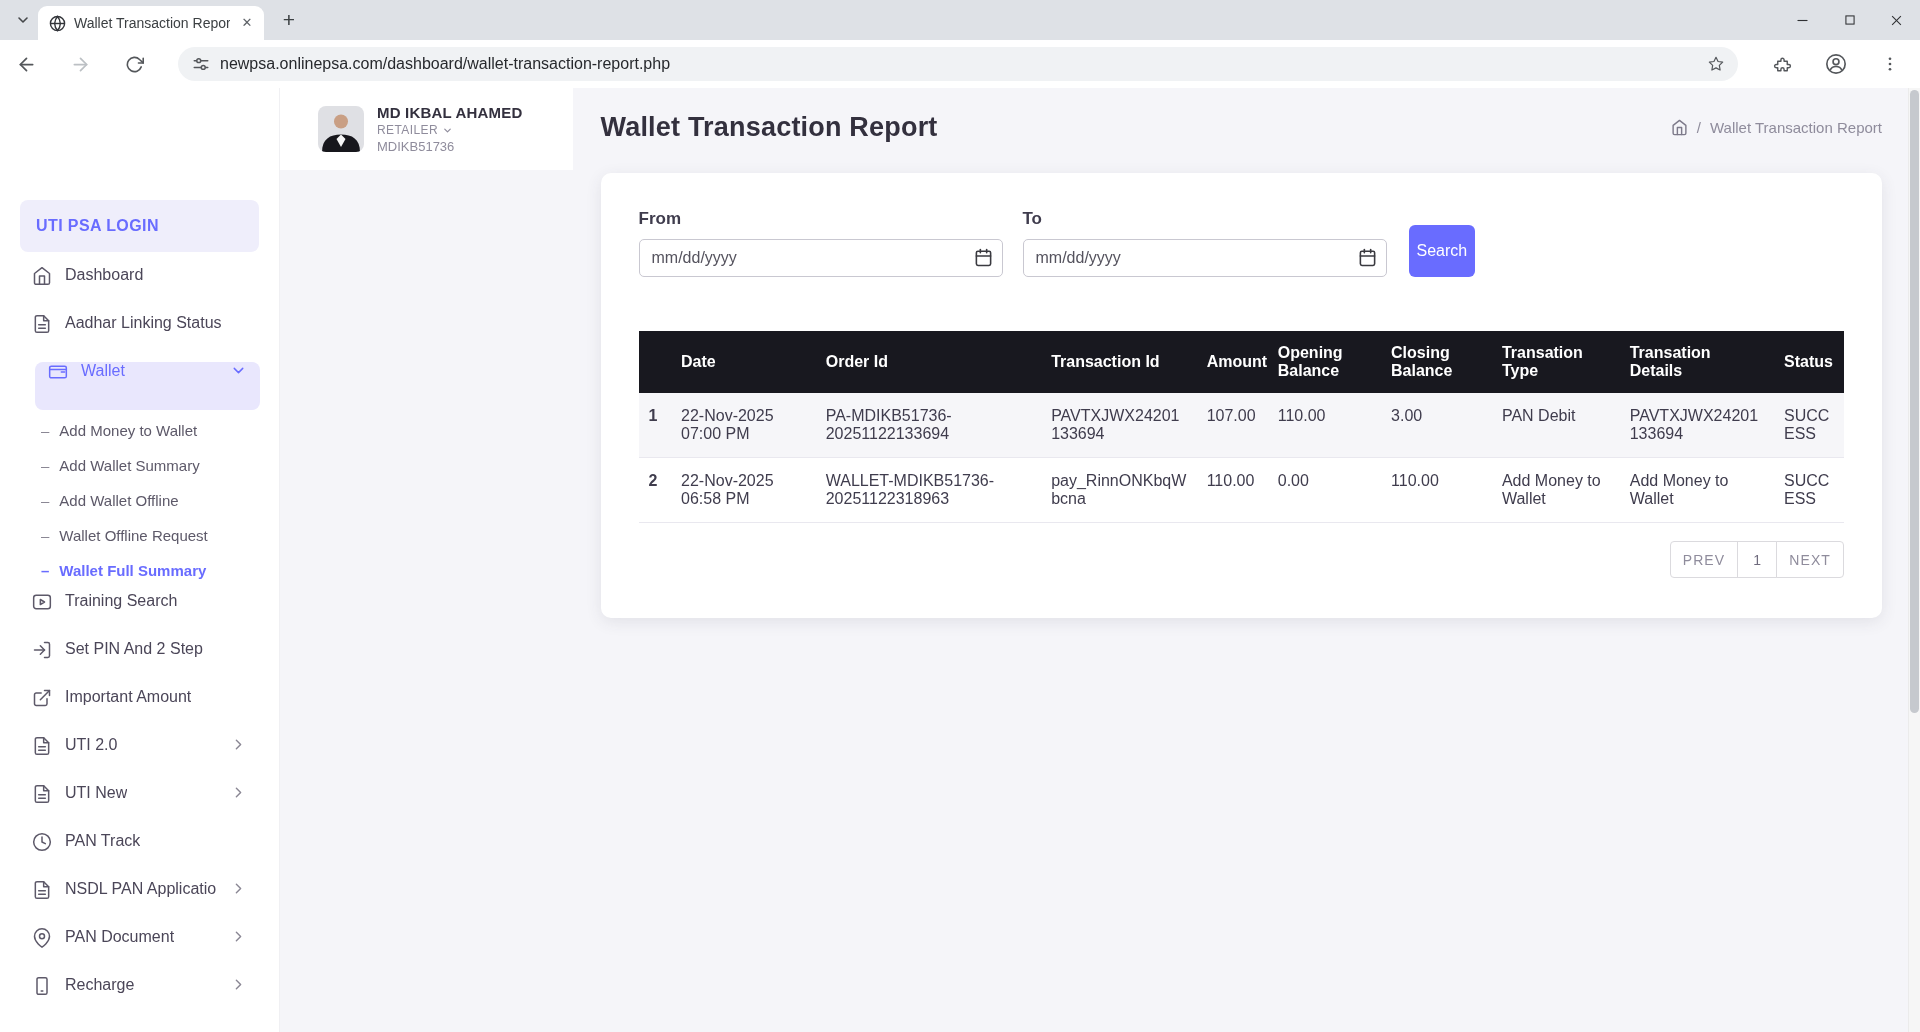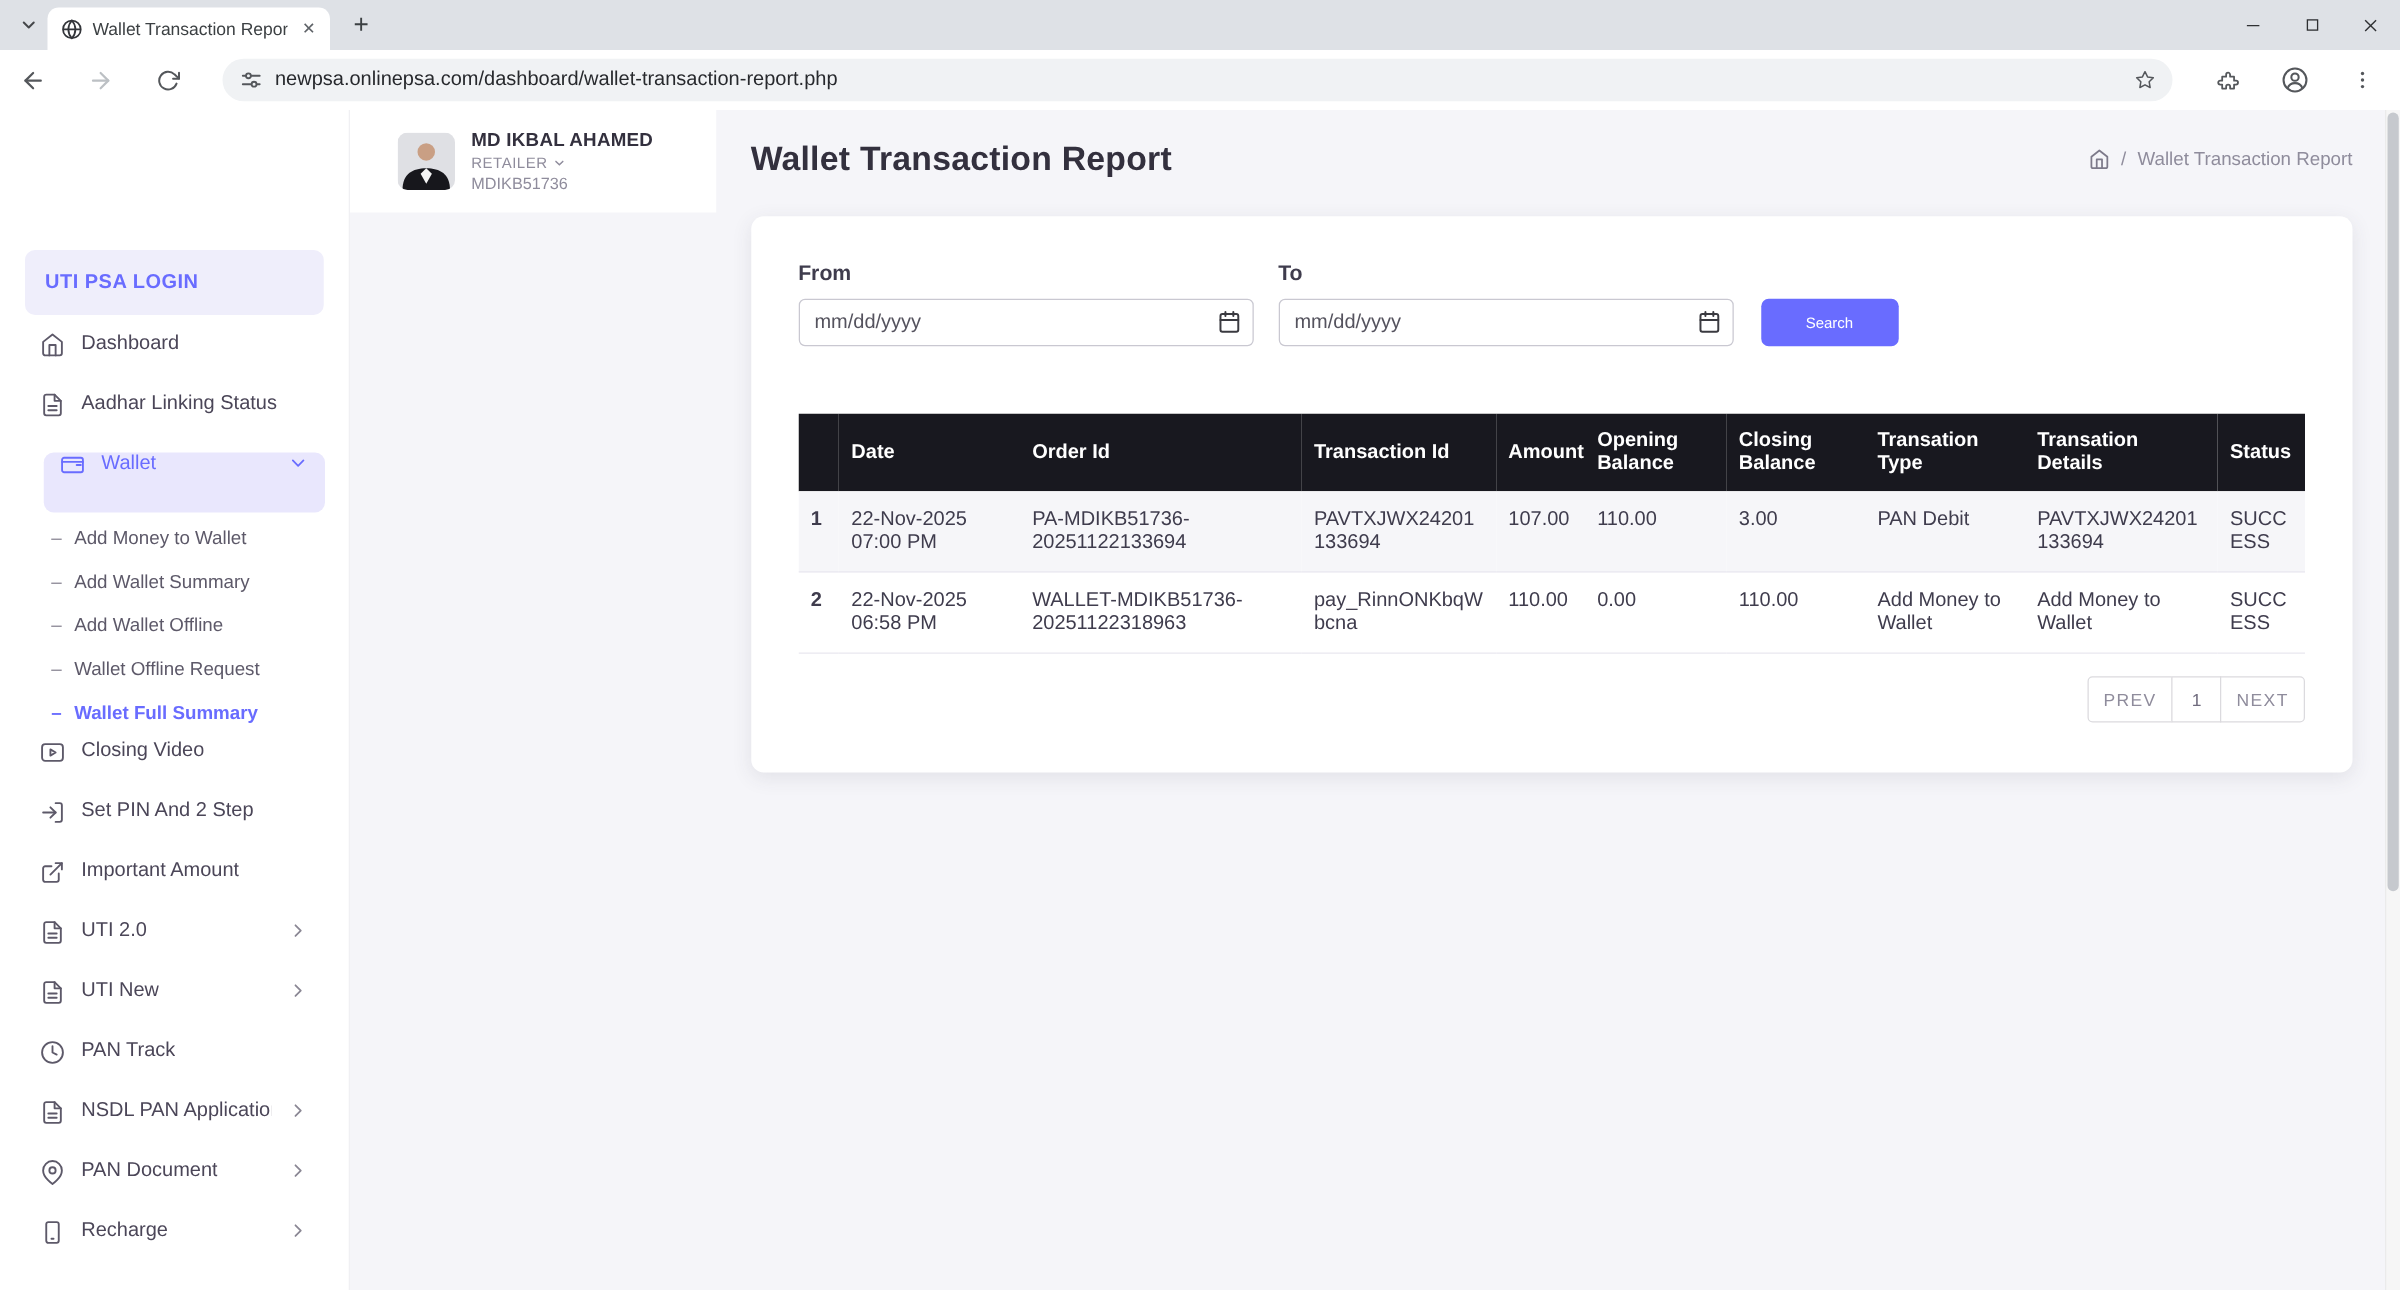--- a/index.html
+++ b/index.html
@@ -64,21 +64,21 @@
   .breadcrumb .bc-ic { width:17px; height:17px; color:#7d7a8a; display:flex; cursor:pointer; }
 
   .card { margin-top:30px; background:#fff; border-radius:10px; box-shadow:0 4px 16px rgba(62,57,80,.1); padding:36px 38px 40px; }
   .filters { display:flex; align-items:flex-end; gap:20px; }
   .field { width:364px; }
   .field label { display:block; font-size:17px; font-weight:700; color:#3f3c4d; margin-bottom:10px; }
   .date-input { position:relative; }
   .date-input input { width:100%; height:38px; border:1px solid #c9c8d1; border-radius:5px; padding:0 38px 0 12px; font-size:16px; color:#4a4856; font-family:inherit; background:#fff; }
   .date-input input::placeholder { color:#55535e; opacity:1; }
   .cal { position:absolute; right:10px; top:9px; width:19px; height:19px; color:#3a3a40; cursor:pointer; display:flex; }
-  .search-btn { height:38px; padding:0 36px; background:var(--primary,#696cff); color:#fff; border:none; border-radius:6px; font-size:12px; font-family:inherit; cursor:pointer; margin-left:2px; }
+  .search-btn { height:52px; padding:0 8px; background:var(--primary,#696cff); color:#fff; border:none; border-radius:6px; font-size:16px; font-family:inherit; cursor:pointer; margin-left:2px; }
 
   table.report-table { width:100%; border-collapse:collapse; table-layout:fixed; margin-top:54px; }
   .report-table th { background:var(--table-header-bg,#18181f); color:#fff; font-size:16px; font-weight:700; text-align:left; padding:13px 10px; vertical-align:middle; }
   .report-table td { font-size:16px; color:#3f3c4d; padding:14px 10px; vertical-align:top; border-bottom:1px solid #e9e8ef; word-wrap:break-word; }
   .report-table tr.odd td { background:#f6f6f9; }
   .report-table td.idx { font-weight:700; }
 
   .pagination { display:flex; justify-content:flex-end; margin-top:18px; }
   .pg { height:37px; min-width:59px; padding:0 12px; background:#fff; border:1px solid #dbdade; color:#8f8c9c; font-size:14px; letter-spacing:1.1px; display:flex; align-items:center; justify-content:center; margin-left:-1px; font-family:inherit; cursor:pointer; }
   .pg:first-child { border-radius:4px 0 0 4px; margin-left:0; }
@@ -253,21 +253,21 @@
         </div>
       </div>
 
       <div class="nav-item">
         <span class="ic">
             <svg viewBox="0 0 24 24" fill="none" stroke="currentColor" stroke-width="1.8" stroke-linecap="round" stroke-linejoin="round" width="20" height="20">
               <rect x="2" y="4" width="20" height="16" rx="3"></rect>
               <polygon points="10 9 15 12 10 15 10 9"></polygon>
             </svg>
           </span>
-        <span class="nav-label">Closing Video</span>
+        <span class="nav-label">Training Search</span>
       </div>
 
       <div class="nav-item">
         <span class="ic">
             <svg viewBox="0 0 24 24" fill="none" stroke="currentColor" stroke-width="1.8" stroke-linecap="round" stroke-linejoin="round" width="20" height="20">
               <path d="M15 3h4a2 2 0 0 1 2 2v14a2 2 0 0 1-2 2h-4"></path>
               <polyline points="10 17 15 12 10 7"></polyline>
               <line x1="15" y1="12" x2="3" y2="12"></line>
             </svg>
           </span>

